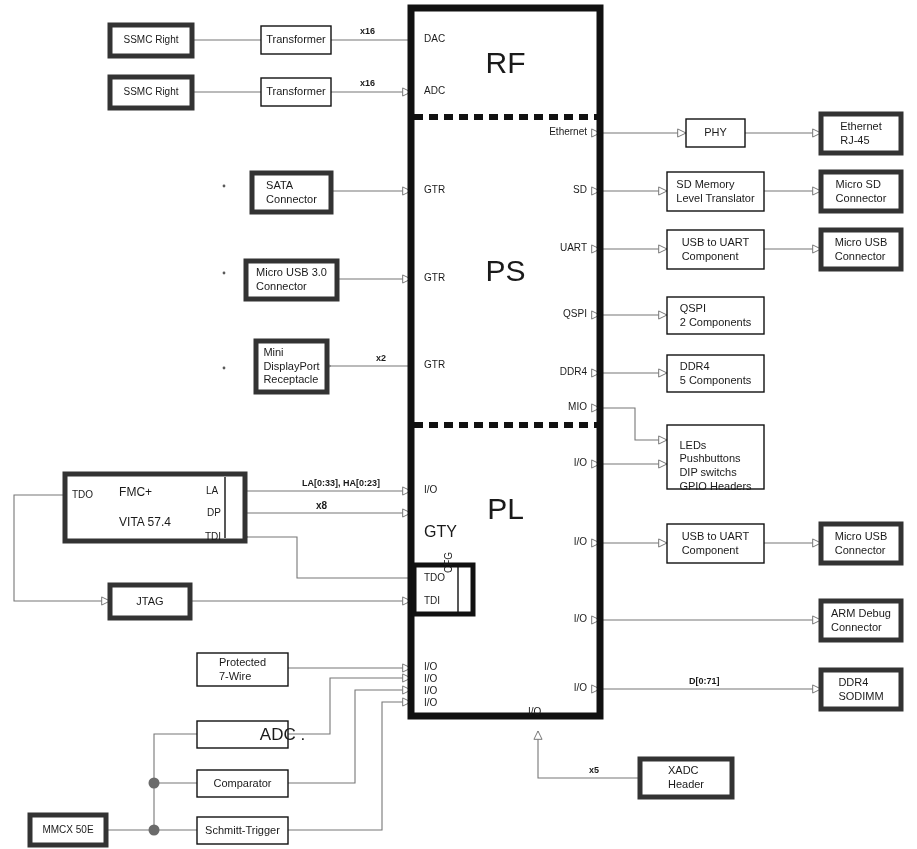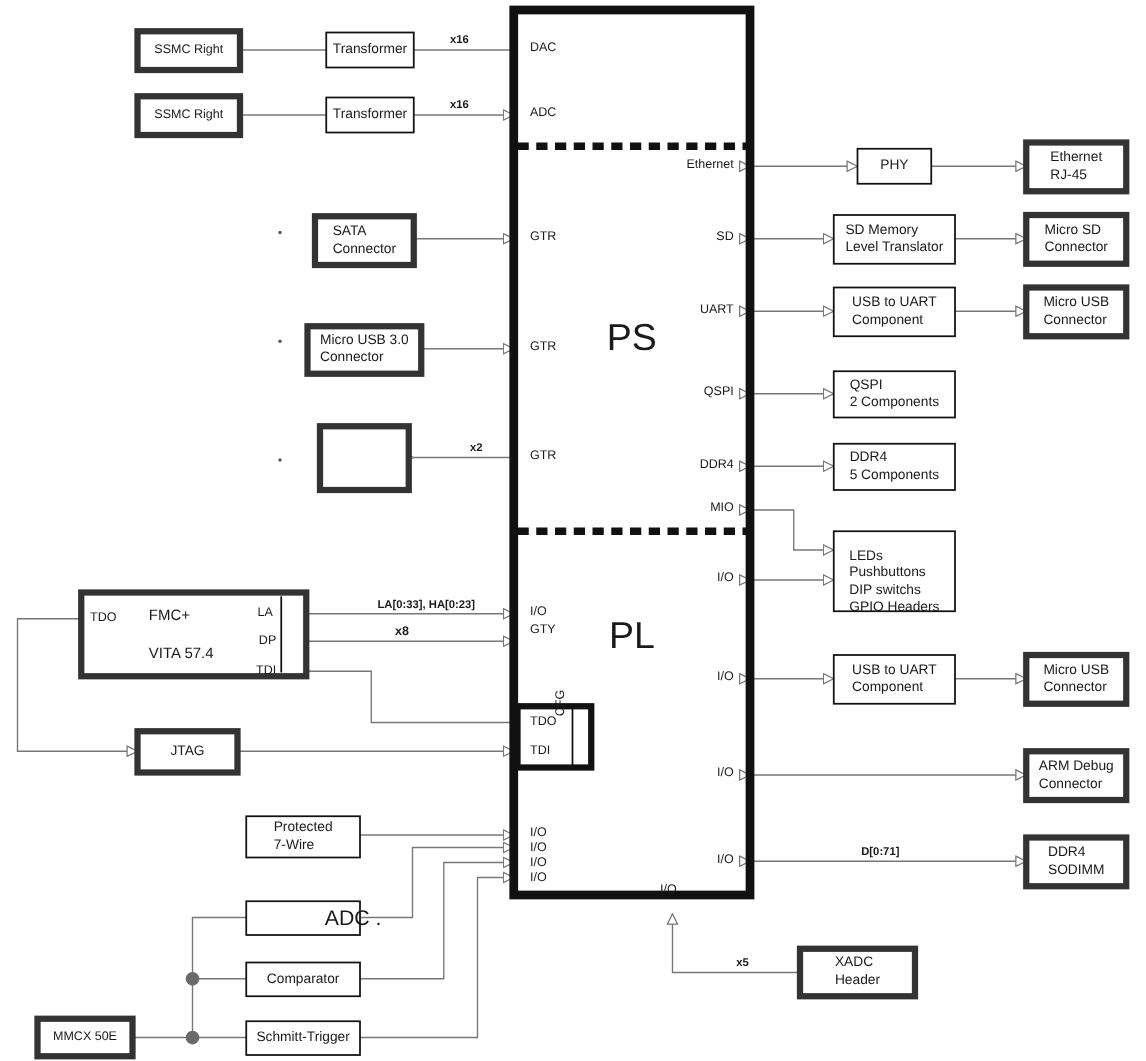--- a/index.html
+++ b/index.html
@@ -136,30 +136,31 @@
       <rect x="197" y="721" width="91" height="27"></rect>
       <rect x="197" y="770" width="91" height="27"></rect>
       <rect x="197" y="817" width="91" height="27"></rect>
     </g>
 
     <g stroke="#111111" stroke-width="1.4" fill="none">
       <line x1="225" y1="477" x2="225" y2="538"></line>
     </g>
   </svg>
 
+  <div class="box-text" style="left:411px;top:28px;width:189px;height:70px;font-size:30px;">RF</div>
   <div class="box-text" style="left:411px;top:240px;width:189px;height:62px;font-size:30px;">PS</div>
   <div class="box-text" style="left:411px;top:478px;width:189px;height:62px;font-size:30px;">PL</div>
 
   <div class="lbl" style="left:424px;top:33px;font-size:10px;">DAC</div>
   <div class="lbl" style="left:424px;top:85px;font-size:10px;">ADC</div>
   <div class="lbl" style="left:424px;top:184px;font-size:10px;">GTR</div>
   <div class="lbl" style="left:424px;top:272px;font-size:10px;">GTR</div>
   <div class="lbl" style="left:424px;top:359px;font-size:10px;">GTR</div>
   <div class="lbl" style="left:424px;top:484px;font-size:10px;">I/O</div>
-  <div class="lbl" style="left:424px;top:498px;font-size:10px;">GTY</div>
+  <div class="lbl" style="left:424px;top:522px;font-size:16px;">GTY</div>
   <div class="lbl" style="left:424px;top:661px;font-size:10px;">I/O</div>
   <div class="lbl" style="left:424px;top:673px;font-size:10px;">I/O</div>
   <div class="lbl" style="left:424px;top:685px;font-size:10px;">I/O</div>
   <div class="lbl" style="left:424px;top:697px;font-size:10px;">I/O</div>
 
   <div class="lbl" style="left:490px;top:126px;width:97px;text-align:right;font-size:10px;">Ethernet</div>
   <div class="lbl" style="left:490px;top:184px;width:97px;text-align:right;font-size:10px;">SD</div>
   <div class="lbl" style="left:490px;top:242px;width:97px;text-align:right;font-size:10px;">UART</div>
   <div class="lbl" style="left:490px;top:308px;width:97px;text-align:right;font-size:10px;">QSPI</div>
   <div class="lbl" style="left:490px;top:366px;width:97px;text-align:right;font-size:10px;">DDR4</div>
@@ -176,20 +177,23 @@
 
   <div class="box-text" style="left:110px;top:25px;width:82px;height:31px;font-size:10px;">SSMC Right</div>
   <div class="box-text" style="left:110px;top:77px;width:82px;height:31px;font-size:10px;">SSMC Right</div>
   <div class="box-text" style="left:261px;top:26px;width:70px;height:28px;font-size:11px;">Transformer</div>
   <div class="box-text" style="left:261px;top:78px;width:70px;height:28px;font-size:11px;">Transformer</div>
 
   <div class="box-text" style="left:252px;top:173px;width:79px;height:39px;font-size:11px;">SATA
 Connector</div>
   <div class="box-text" style="left:246px;top:261px;width:91px;height:38px;font-size:11px;">Micro USB 3.0
 Connector</div>
+  <div class="box-text" style="left:256px;top:341px;width:71px;height:51px;font-size:11px;">Mini
+DisplayPort
+Receptacle</div>
 
   <div class="box-text" style="left:65px;top:474px;width:160px;height:67px;font-size:12px;">FMC+
 
 VITA 57.4</div>
   <div class="lbl" style="left:72px;top:489px;font-size:10px;">TDO</div>
   <div class="lbl" style="left:206px;top:485px;width:15px;text-align:left;font-size:10px;">LA</div>
   <div class="lbl" style="left:203px;top:507px;width:18px;text-align:right;font-size:10px;">DP</div>
   <div class="lbl" style="left:203px;top:531px;width:18px;text-align:right;font-size:10px;">TDI</div>
 
   <div class="box-text" style="left:110px;top:585px;width:80px;height:33px;font-size:11px;">JTAG</div>

